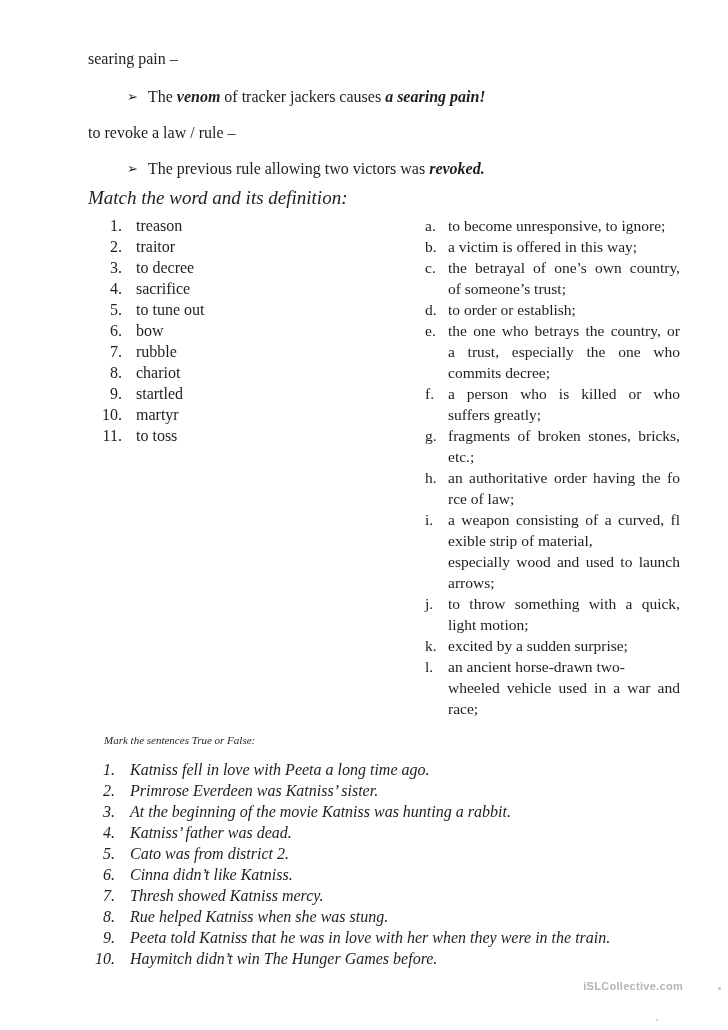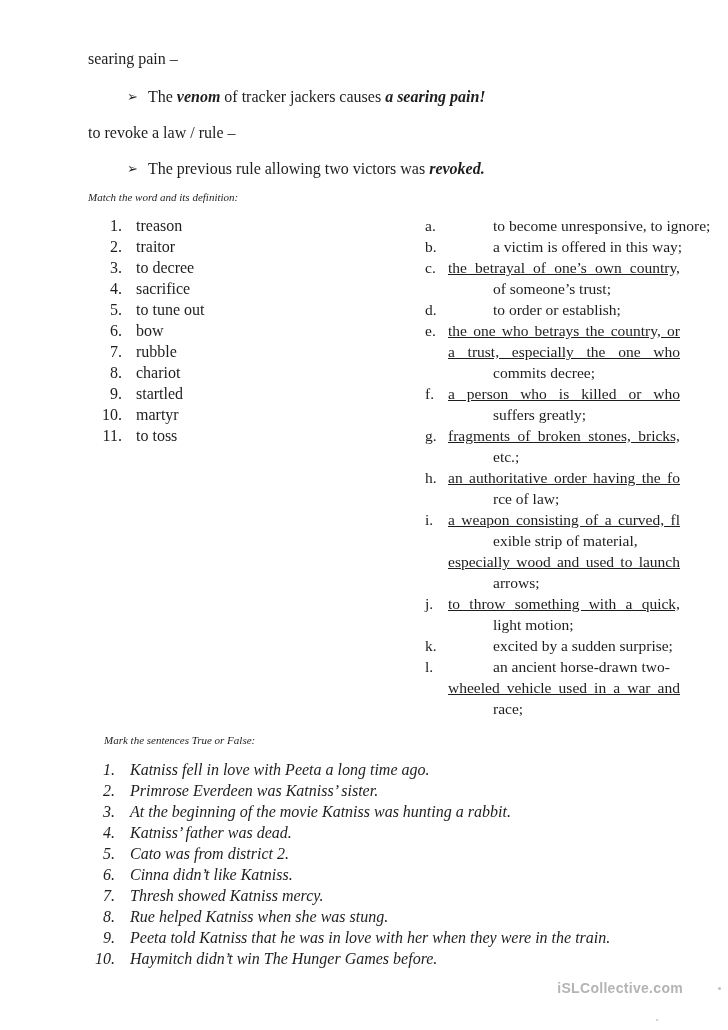--- a/index.html
+++ b/index.html
@@ -8,41 +8,41 @@
     font-family:"Liberation Serif","DejaVu Serif",serif; color:#1e1e1e;
     overflow:hidden;
   }
   .content { padding:49px 48px 0 88px; }
   .term { font-size:16px; line-height:19px; margin:0 0 19px 0; }
   .bullet-line { margin:0 0 16px 39px; font-size:16px; line-height:19px; }
   .bullet-line.b2 { margin-bottom:9px; }
   .term.t2 { margin-bottom:17px; }
   .bullet-icon { display:inline-block; margin-right:10px; font-size:13px; position:relative; top:-1px; }
   .bi { font-weight:bold; font-style:italic; }
-  .section-heading { font-style:italic; font-size:11px; line-height:19px; margin:0 0 8px 0; }
+  .section-heading { font-style:italic; font-size:19px; line-height:19px; margin:0 0 8px 0; }
   .match-grid { display:flex; margin:0 0 12px 0; }
   .words { width:315px; }
   .word-row { display:flex; line-height:21px; font-size:16px; }
   .word-num { width:34px; text-align:right; flex:none; }
   .word-text { margin-left:14px; }
   .defs { width:255px; margin-left:auto; }
   .def { display:flex; font-size:15.5px; line-height:21px; }
   .def-letter { width:23px; flex:none; }
   .def-lines { width:232px; }
-  .defline.nw { white-space:nowrap;margin-left:45px; }
-  .defline.j { text-align:justify; text-align-last:justify;text-decoration:underline; }
+  .defline.nw { white-space:nowrap; }
+  .defline.j { text-align:justify; text-align-last:justify; }
   .tf-heading { font-style:italic; font-size:11px; line-height:19px; margin:0 0 9px 16px; }
   .tf-list { }
   .tf-row { display:flex; line-height:21px; font-size:16px; font-style:italic; }
   .tf-num { width:27px; text-align:right; flex:none; }
   .tf-text { margin-left:15px; }
   .watermark {
     position:absolute; top:980px; right:45px;
     font-family:"Liberation Sans","DejaVu Sans",sans-serif;
-    font-weight:bold; font-size:14px; color:#b4b4b4; letter-spacing:0.3px;
+    font-weight:bold; font-size:11px; color:#b4b4b4; letter-spacing:0.3px;
   }
   .artifact-dot { position:absolute; background:#c2c2c2; border-radius:50%; }
   .artifact-dot.d1 { width:3px; height:3px; top:987px; right:7px; }
   .artifact-dot.d2 { width:2px; height:2px; top:1019px; right:70px; }
 </style>
 </head>
 <body>
 
 <div class="page">
   <div class="content">

